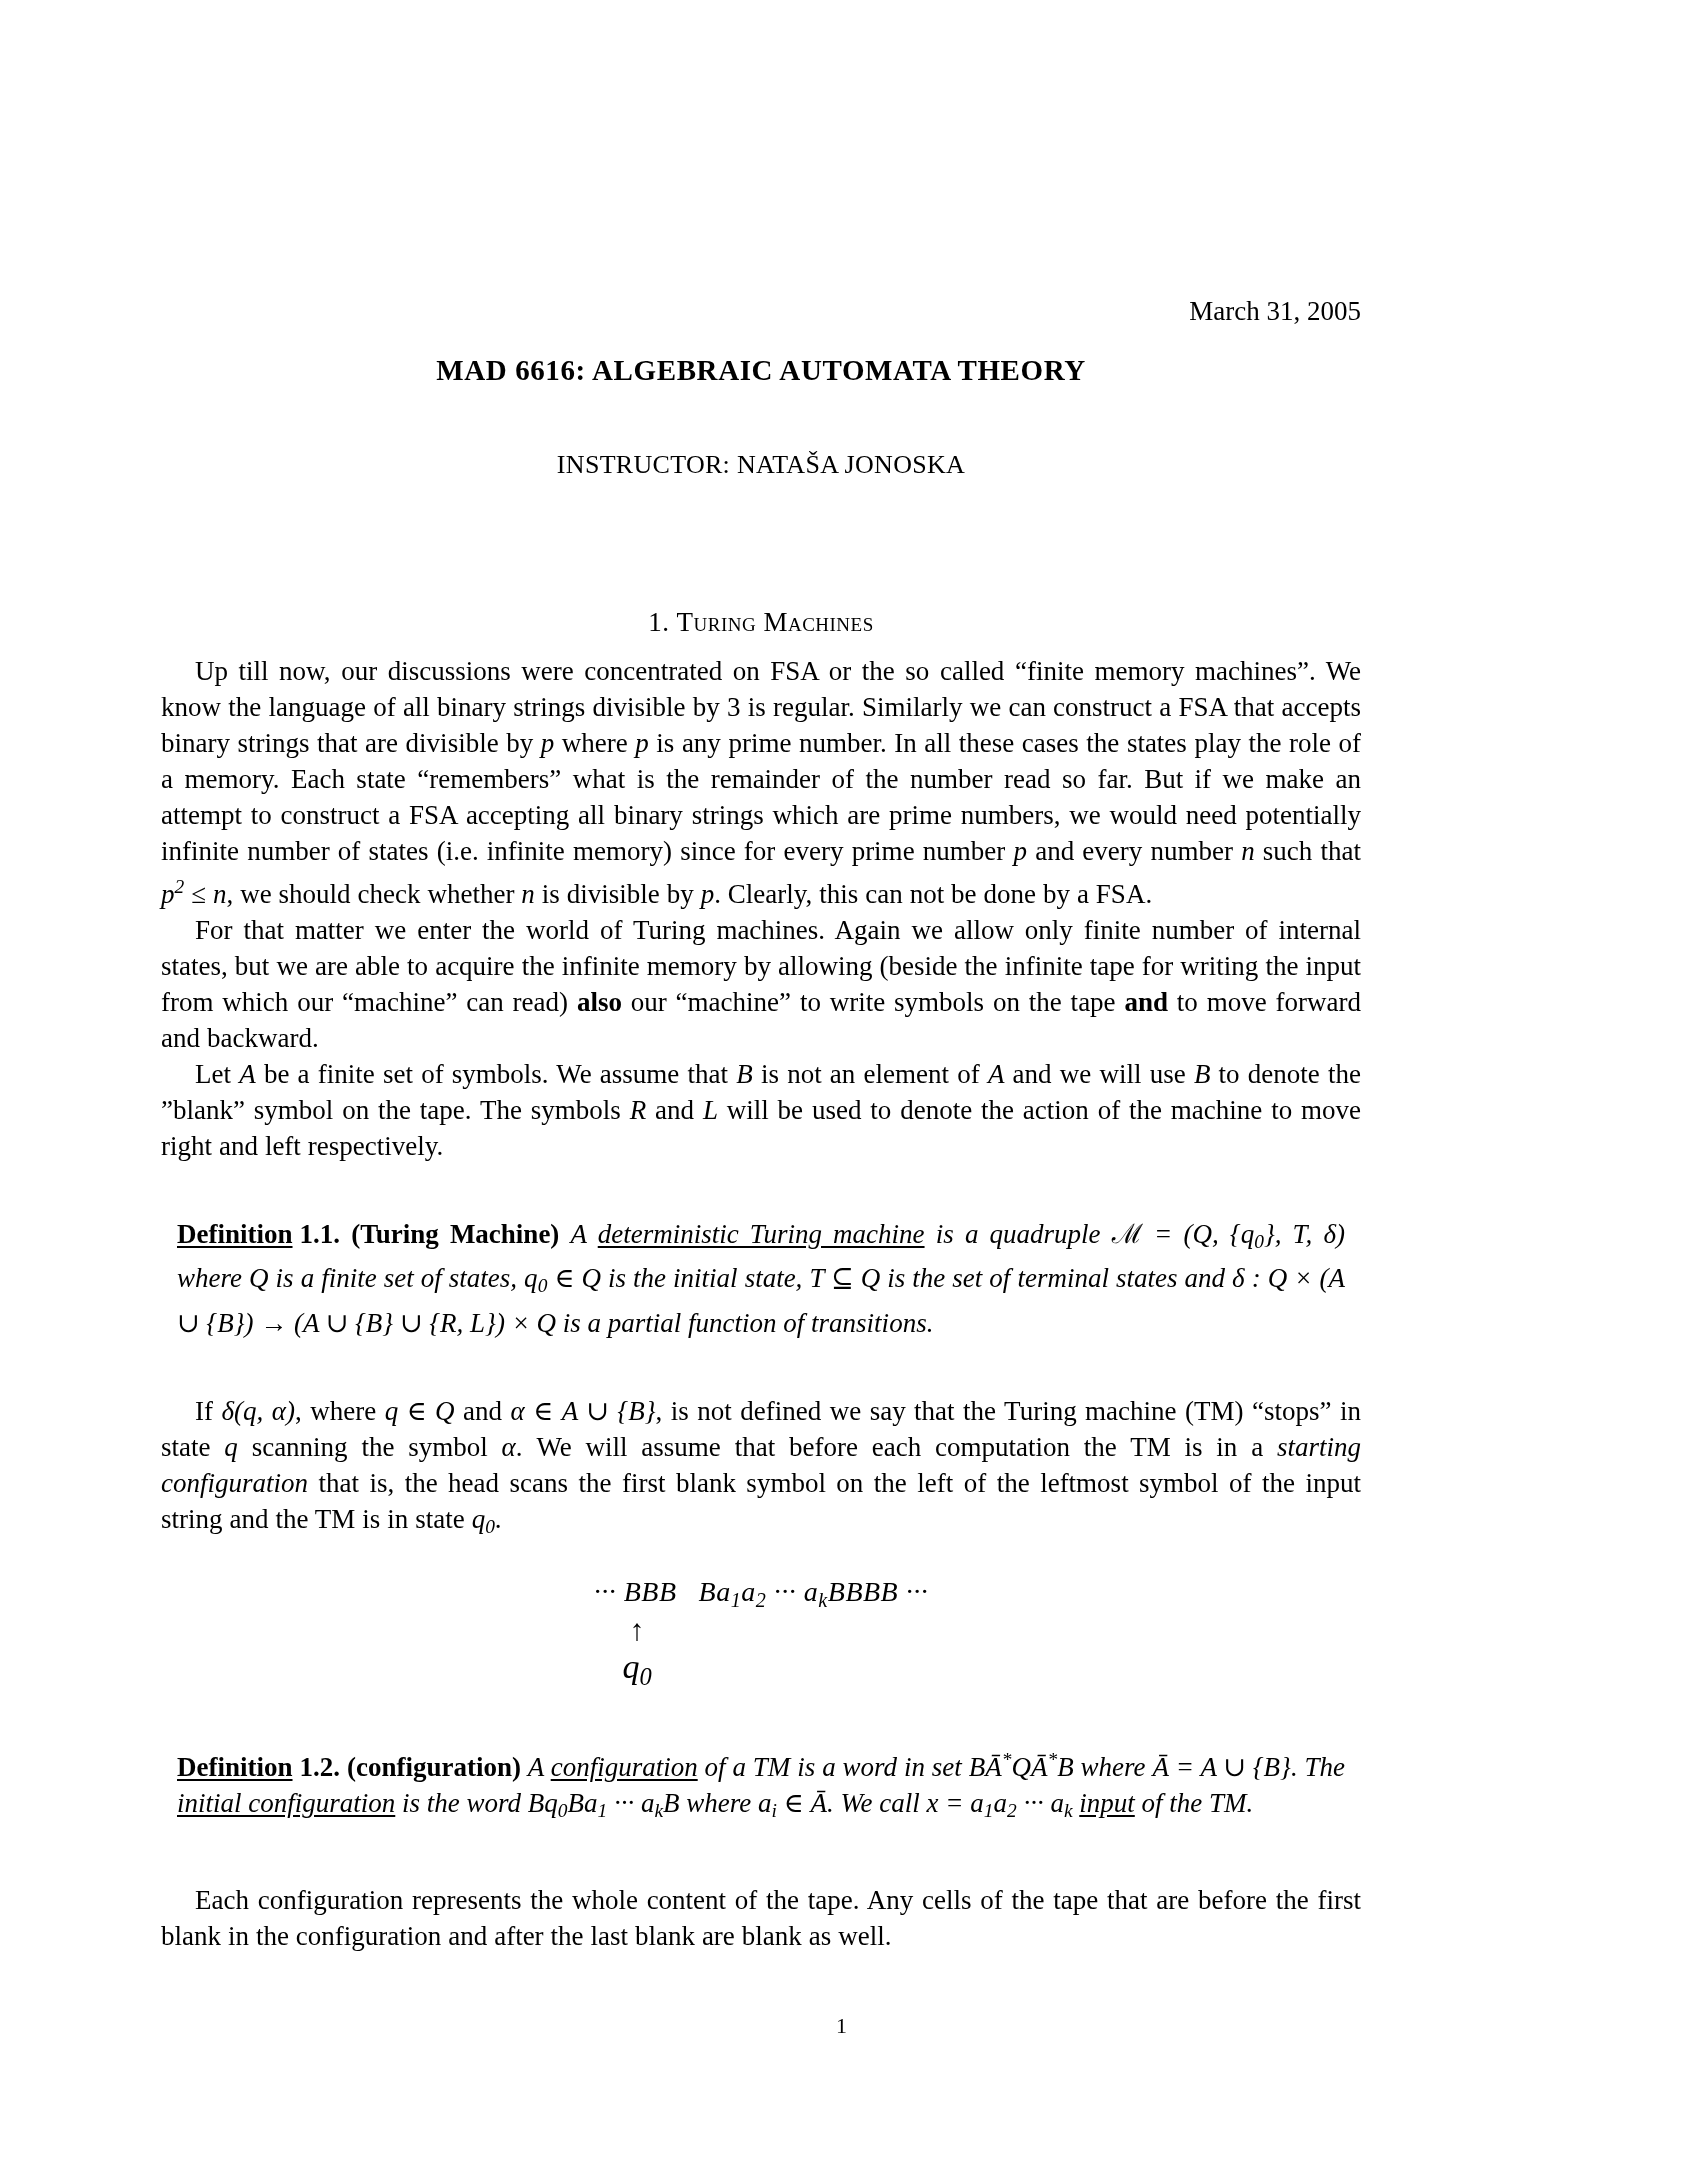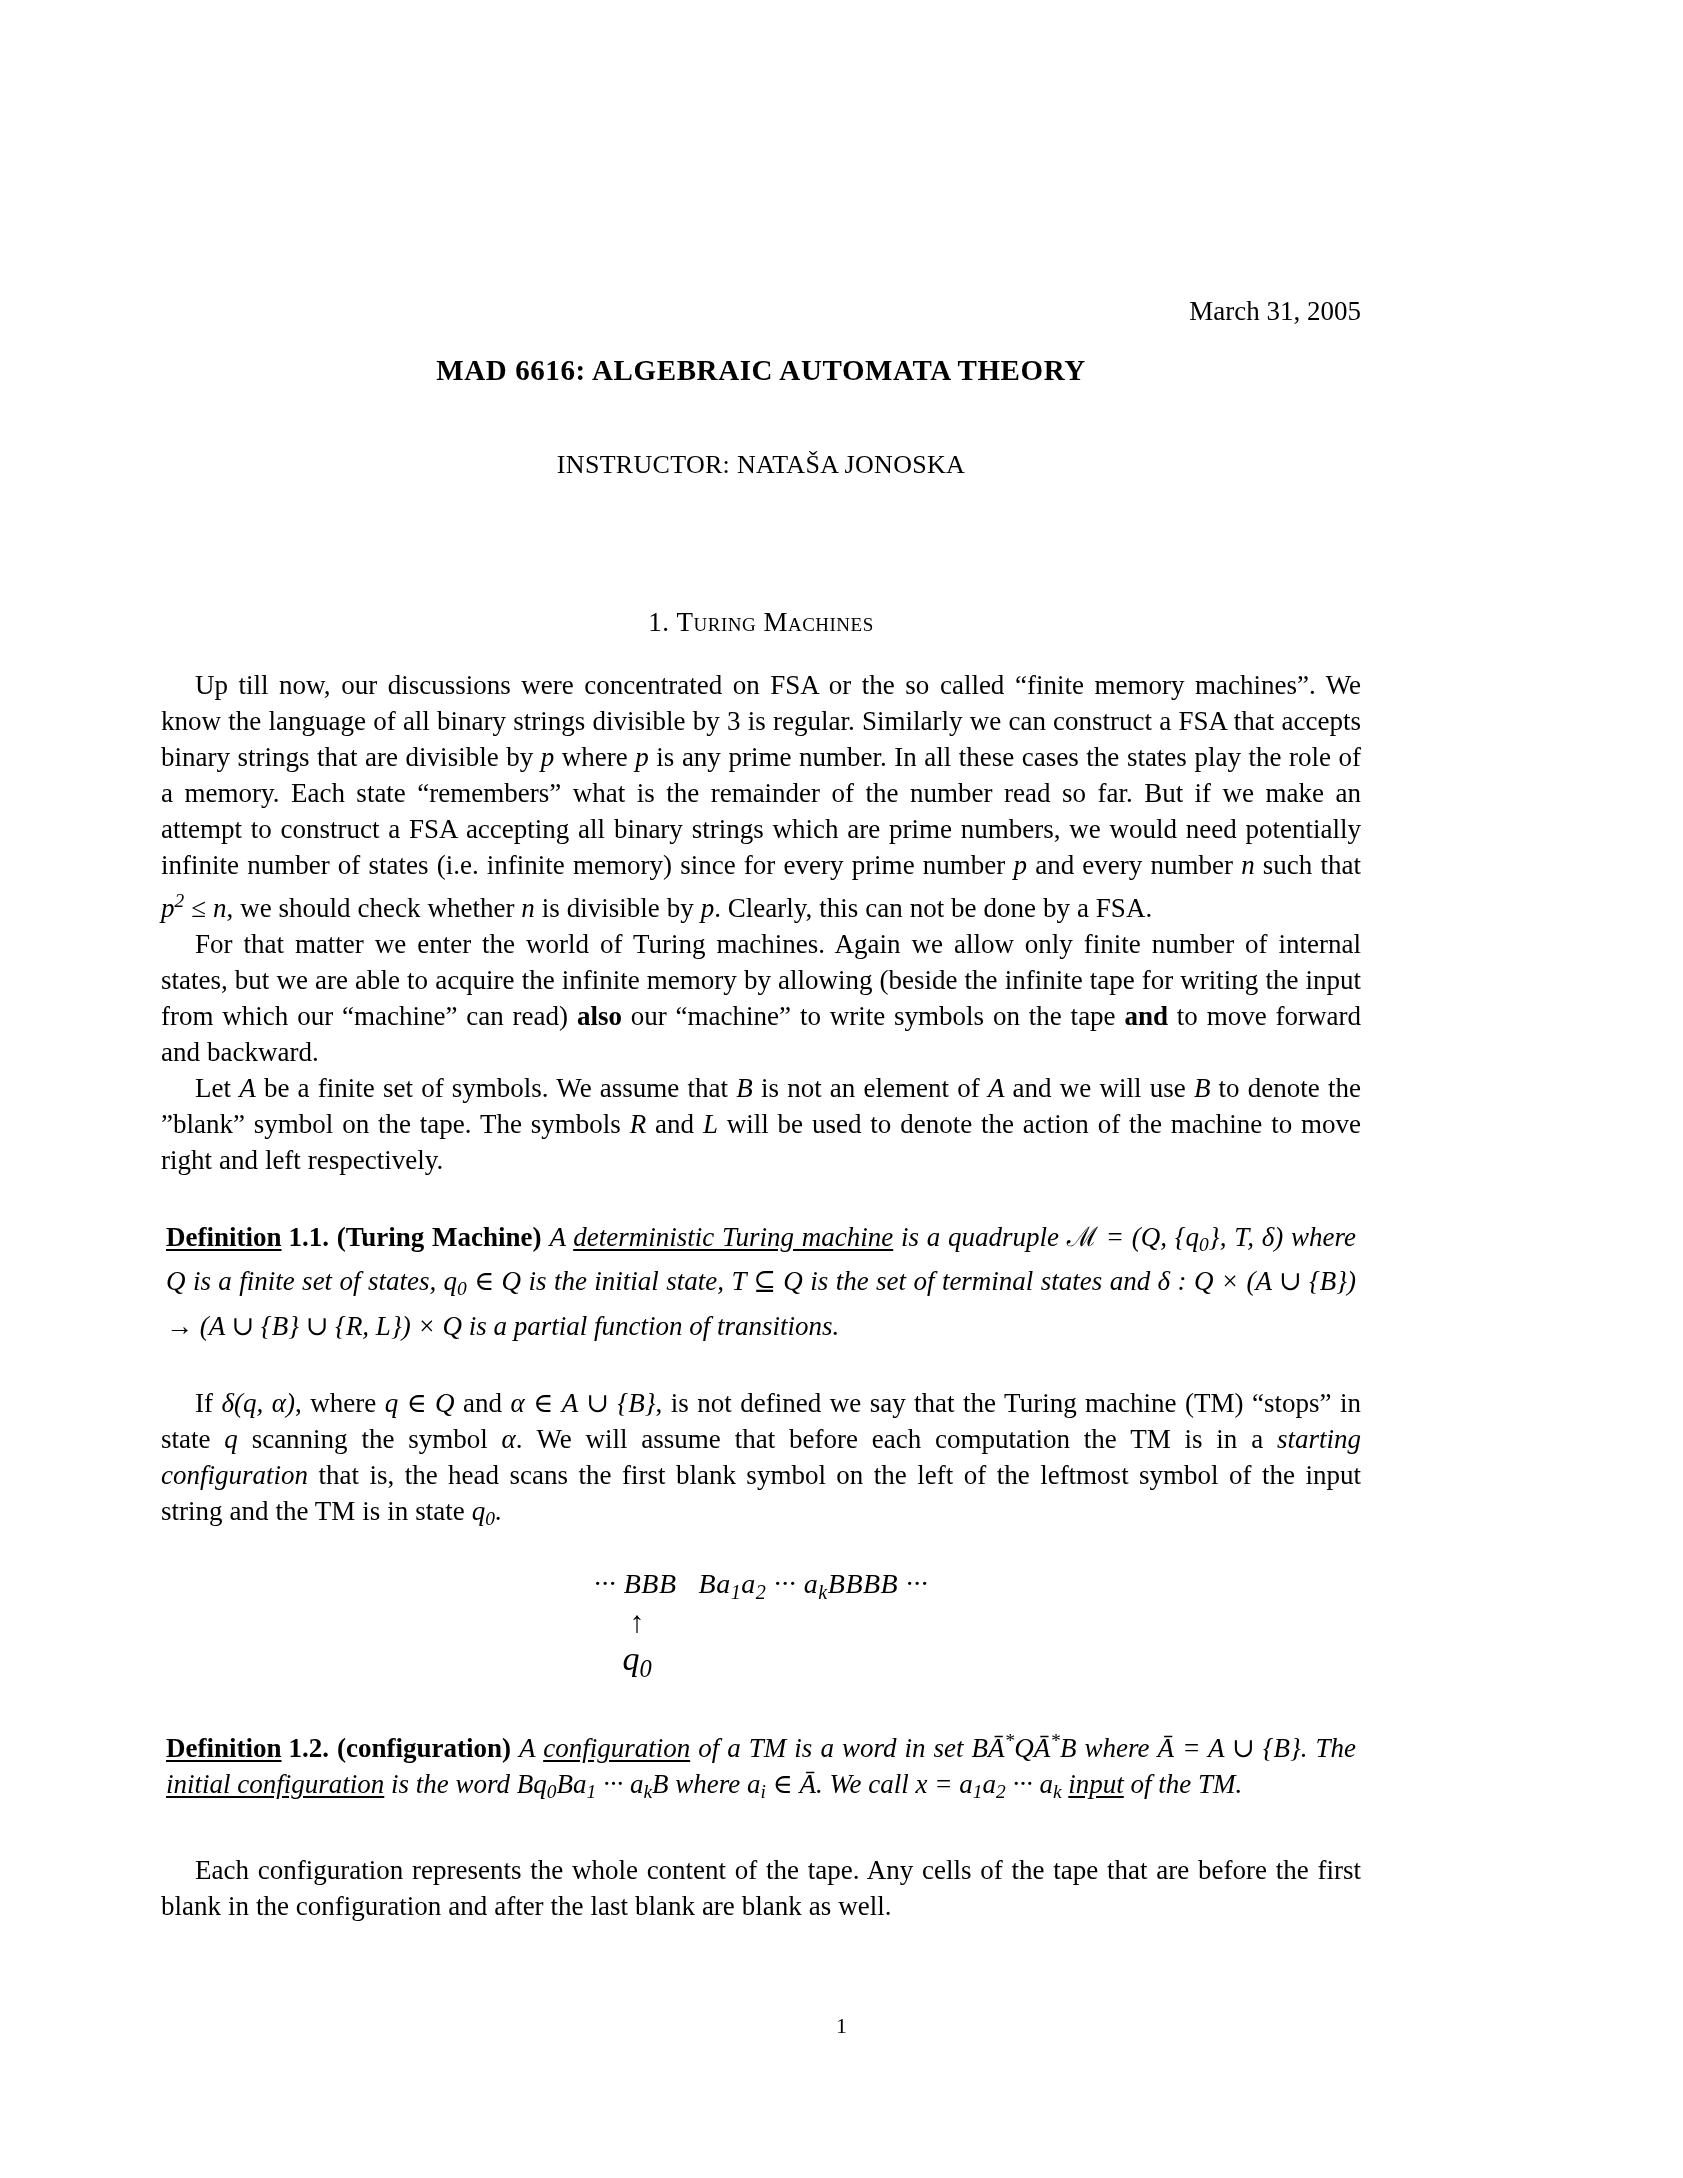--- a/index.html
+++ b/index.html
@@ -63,26 +63,26 @@
   
   p.body {
     font-size: 27px;
     line-height: 36px;
     text-align: justify;
     margin: 0;
     text-indent: 34px;
     hyphens: none;
     word-spacing: 0.2px;
   }
-  p.body.first { margin-top: 29px; }
+  p.body.first { margin-top: 15px; }
   .defn {
     font-size: 27px;
     line-height: 36px;
     text-align: justify;
-    margin: 5px;
+    margin: 16px;
     text-indent: 0;
   }
   .defn-gap { height: 36px; }
   u.ul { text-decoration: underline; text-underline-offset: 3px; }
   b { font-weight: bold; }
   i, .it { font-style: italic; }
   .mathit {
     font-family: "Liberation Serif", "DejaVu Serif", serif;
     font-style: italic;
   }

